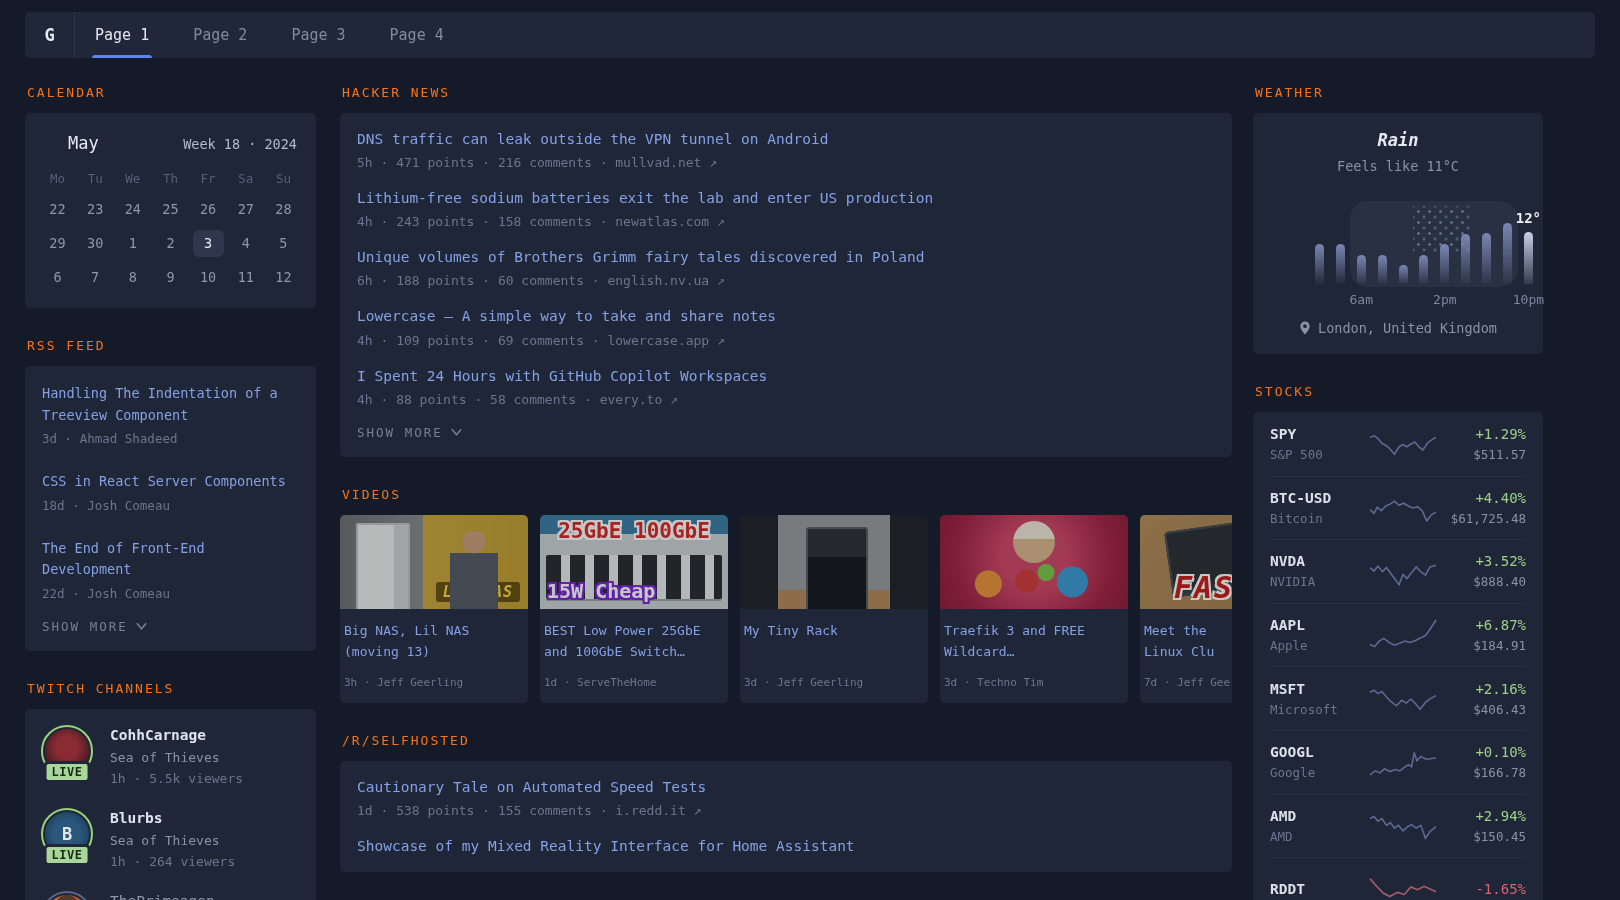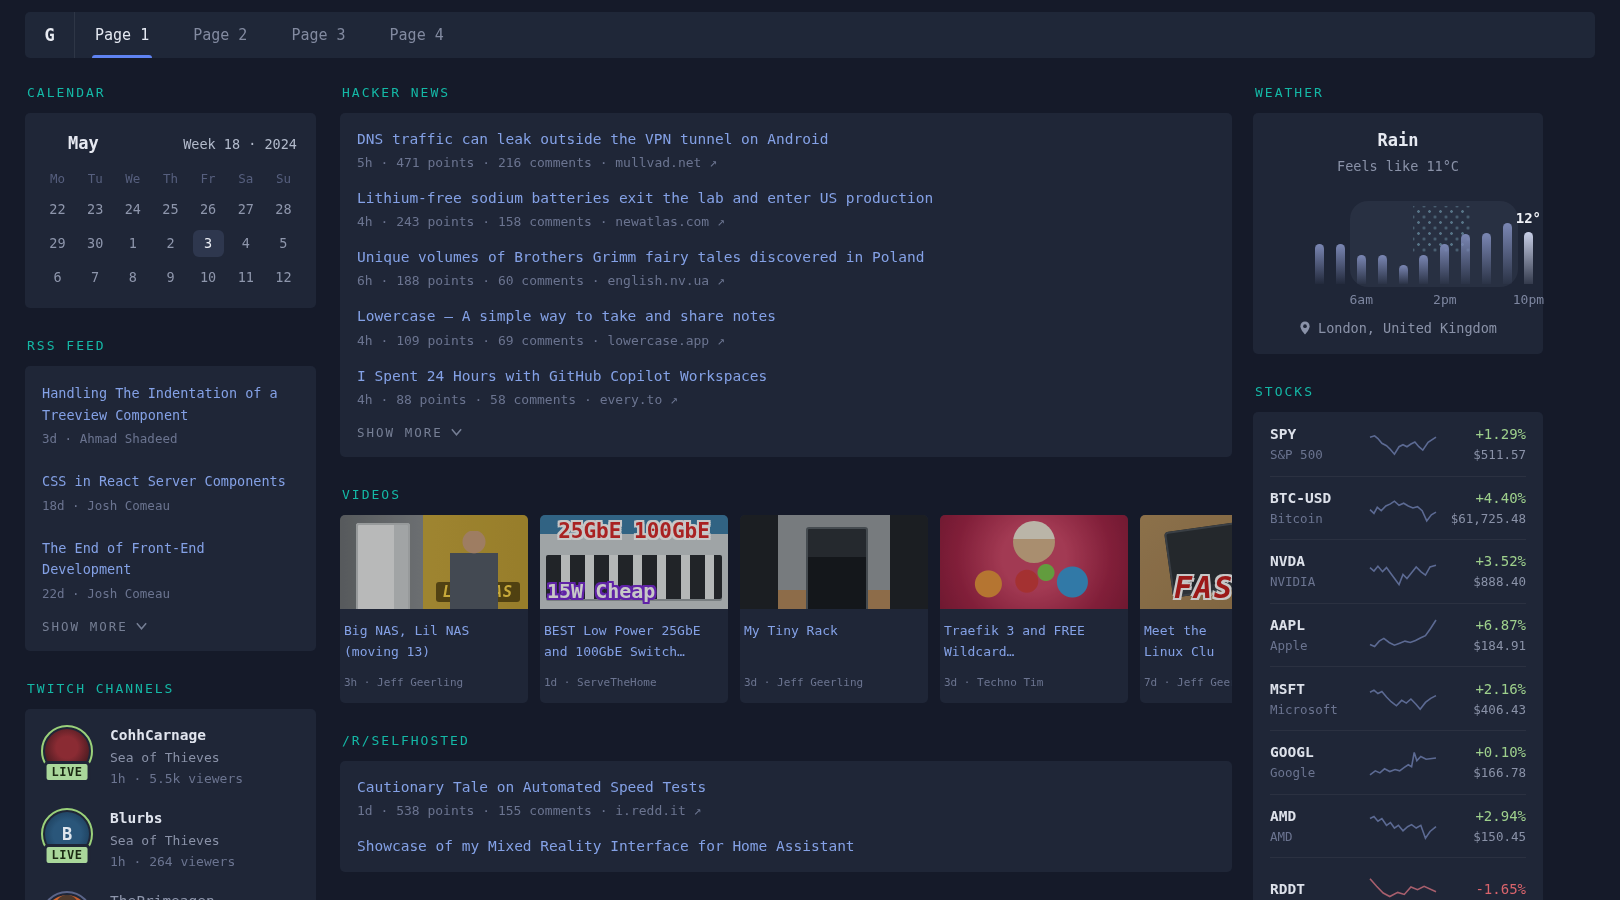--- a/index.html
+++ b/index.html
@@ -35,27 +35,27 @@
 
   
   .grid { display: flex; margin-top: 27px; align-items: flex-start; }
   .col-left  { width: 291px; flex: none; margin-right: 24px; }
   .col-mid   { width: 892px; flex: none; margin-right: 21px; }
   .col-right { width: 290px; flex: none; }
 
   .widget { margin-bottom: 30px; }
   .widget-header {
     font-size: 13px; font-weight: normal; letter-spacing: 2px;
-    color: #14b8a6; margin: 0 0 13px 2px;
+    color: #f97316; margin: 0 0 13px 2px;
   }
   .card { background: #1f2637; border-radius: 5px; padding: 17px; }
 
   
   .cal-head { display: flex; justify-content: space-between; align-items: baseline; padding: 3px 2px 0; }
-  .cal-month { color: #e6e9f1; font-size: 17px; font-weight: bold; padding-left: 24px; }
+  .cal-month { color: #e6e9f1; font-size: 17px; font-weight: normal; padding-left: 24px; }
   .cal-week  { color: #b2bacb; font-size: 13.5px; }
   .cal-row { display: flex; justify-content: space-between; margin-top: 7px; }
   .cal-row.cal-wd { margin-top: 16px; }
   .cal-cell {
     width: 31px; height: 27px; line-height: 27px; text-align: center;
     font-size: 13.5px; color: #8e96ac; border-radius: 6px;
   }
   .cal-wd .cal-cell { color: #565f7e; font-size: 12.5px; height: 20px; line-height: 20px; }
   .cal-cell.selected { background: #2e374e; color: #eaedf4; }
 
@@ -178,21 +178,21 @@
     box-shadow: inset 0 0 0 2px #4a5158, inset -10px -8px 0 #3a4046;
   }
   .ov-fast {
     position:absolute; left:34px; bottom:4px; color:#c8201f; font-weight:bold; font-style:italic;
     font-size:30px; letter-spacing:2px;
     text-shadow:2px 2px 0 #fff,-2px -2px 0 #fff,-2px 2px 0 #fff,2px -2px 0 #fff;
   }
 
   
   .weather-card { padding: 17px 0 18px; text-align: center; }
-  .w-cond  { color: #e6e9f1; font-size: 17px; font-weight: bold; }
+  .w-cond  { color: #e6e9f1; font-size: 17px; font-weight: bold; font-style: italic; }
   .w-feels { color: #8a92a8; font-size: 13.5px; margin-top: 8px; }
   .w-chart {
     position: relative; height: 80px; margin: 30px 10px 24px 62px;
     display: flex; justify-content: space-between; align-items: flex-end;
   }
   .w-band {
     position: absolute; left: 16%; width: 77%; top: -3px; bottom: -3px;
     background: rgba(173,184,214,0.07); border-radius: 18px;
   }
   .w-dots {

